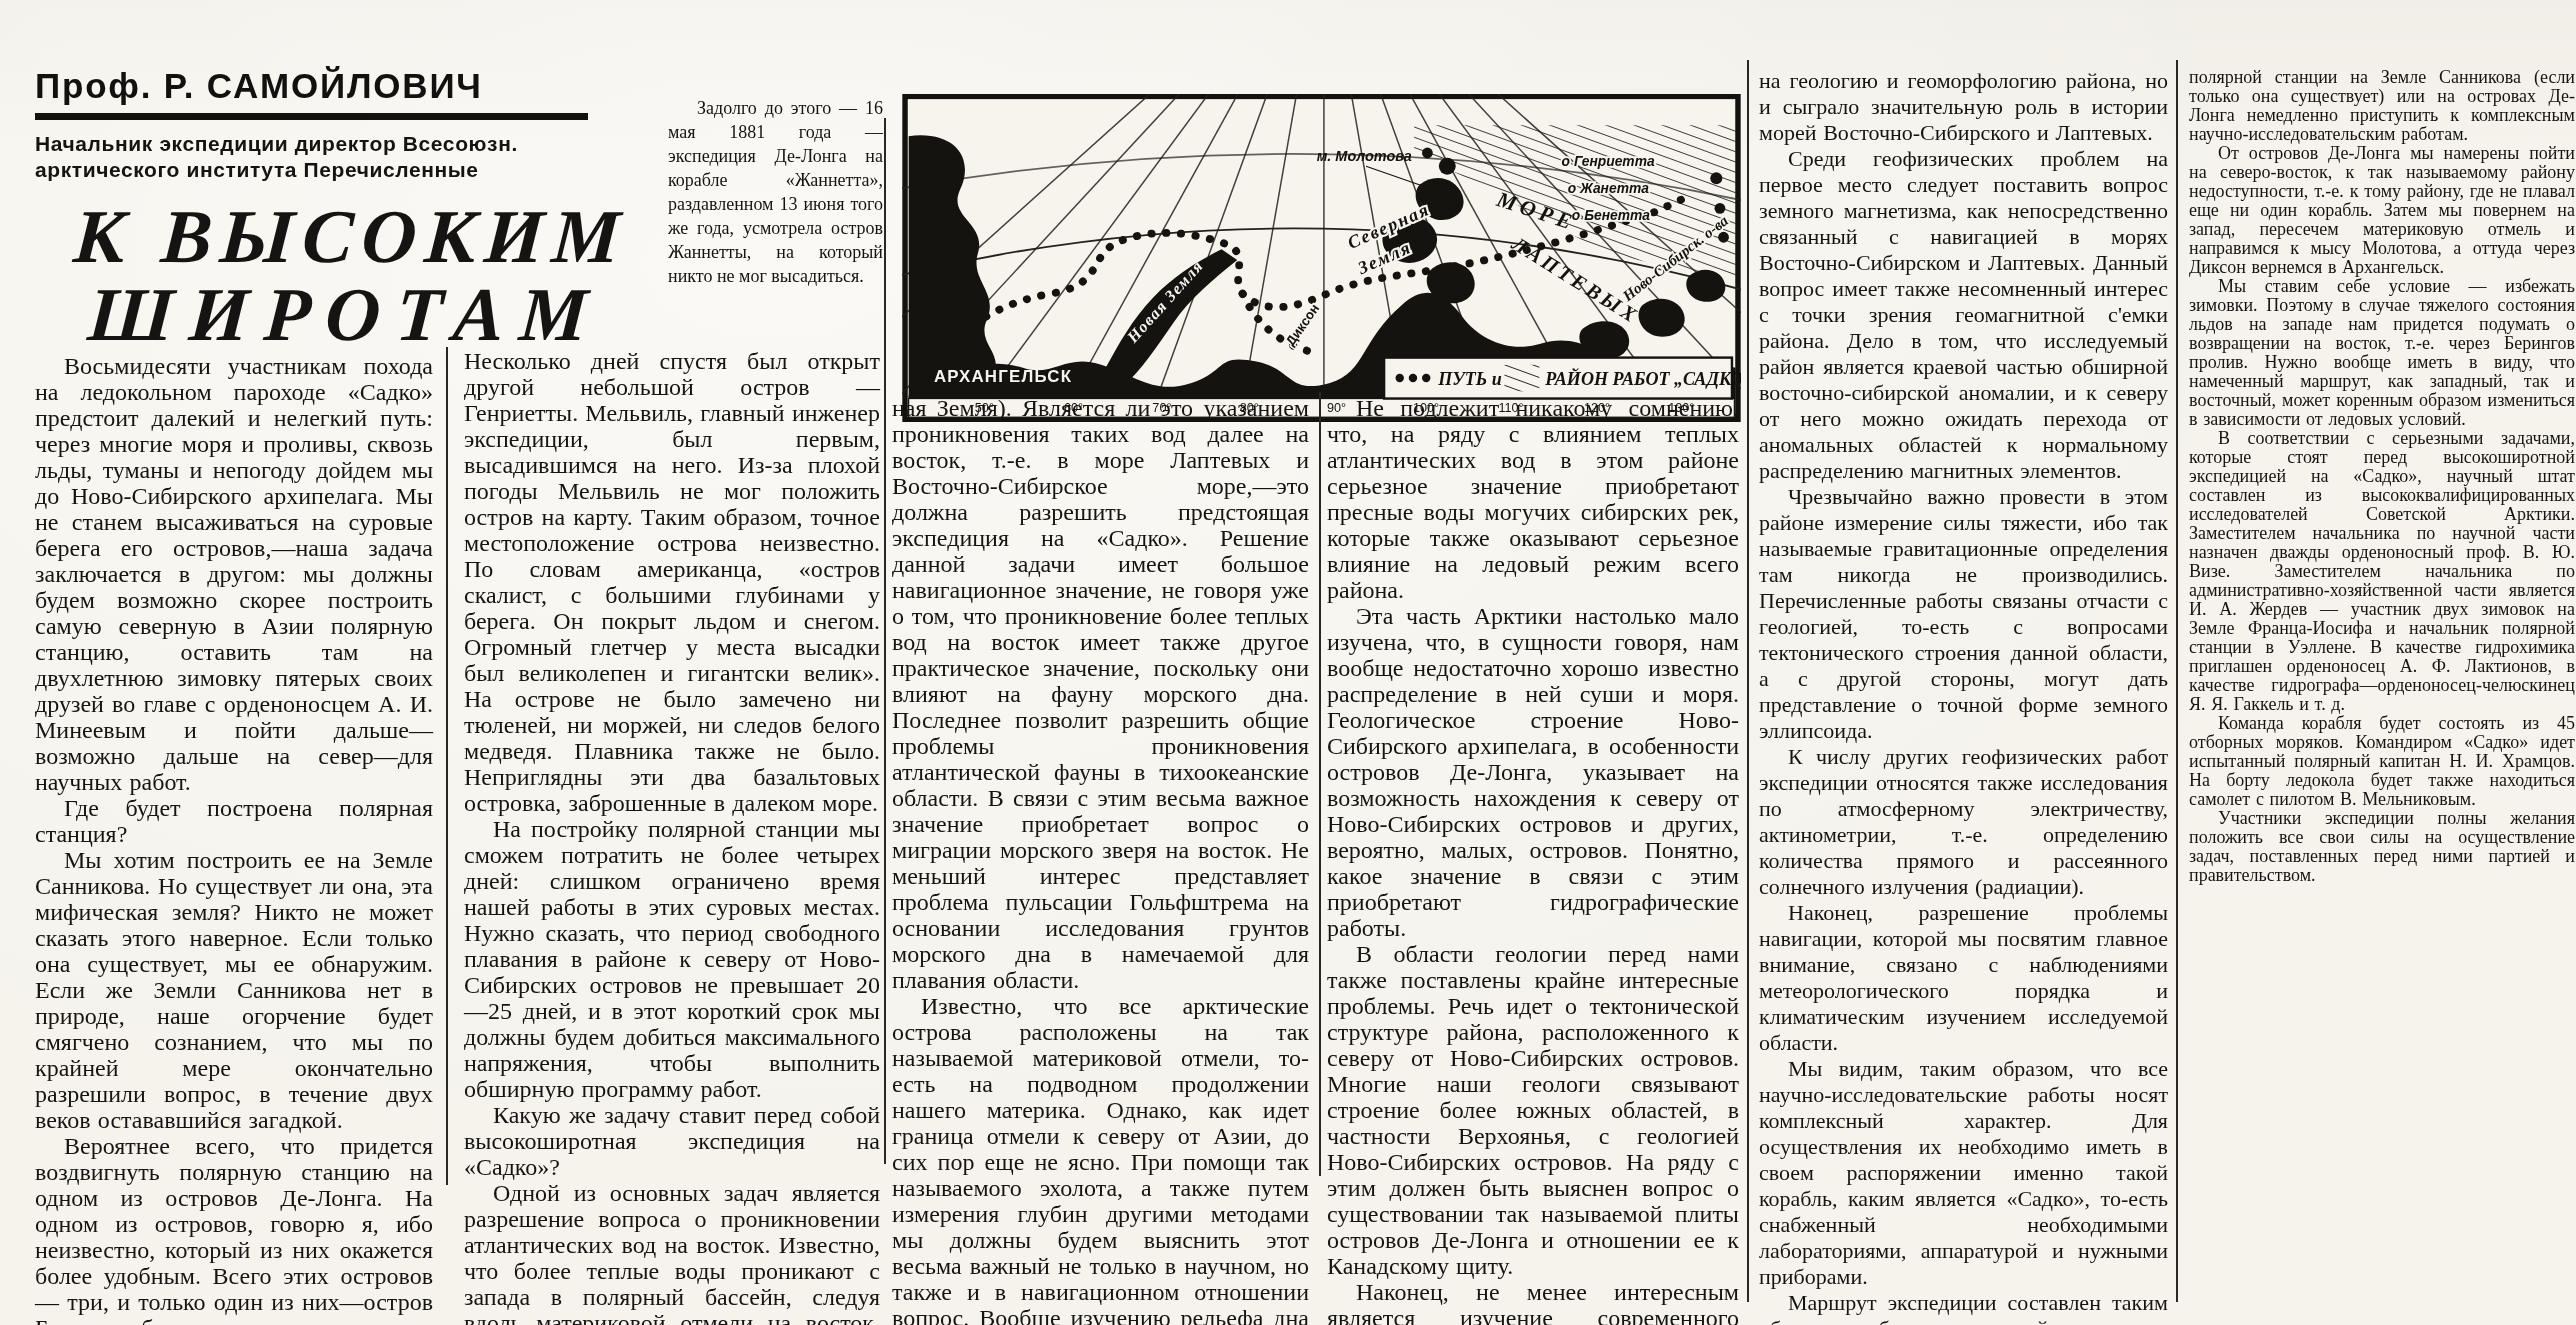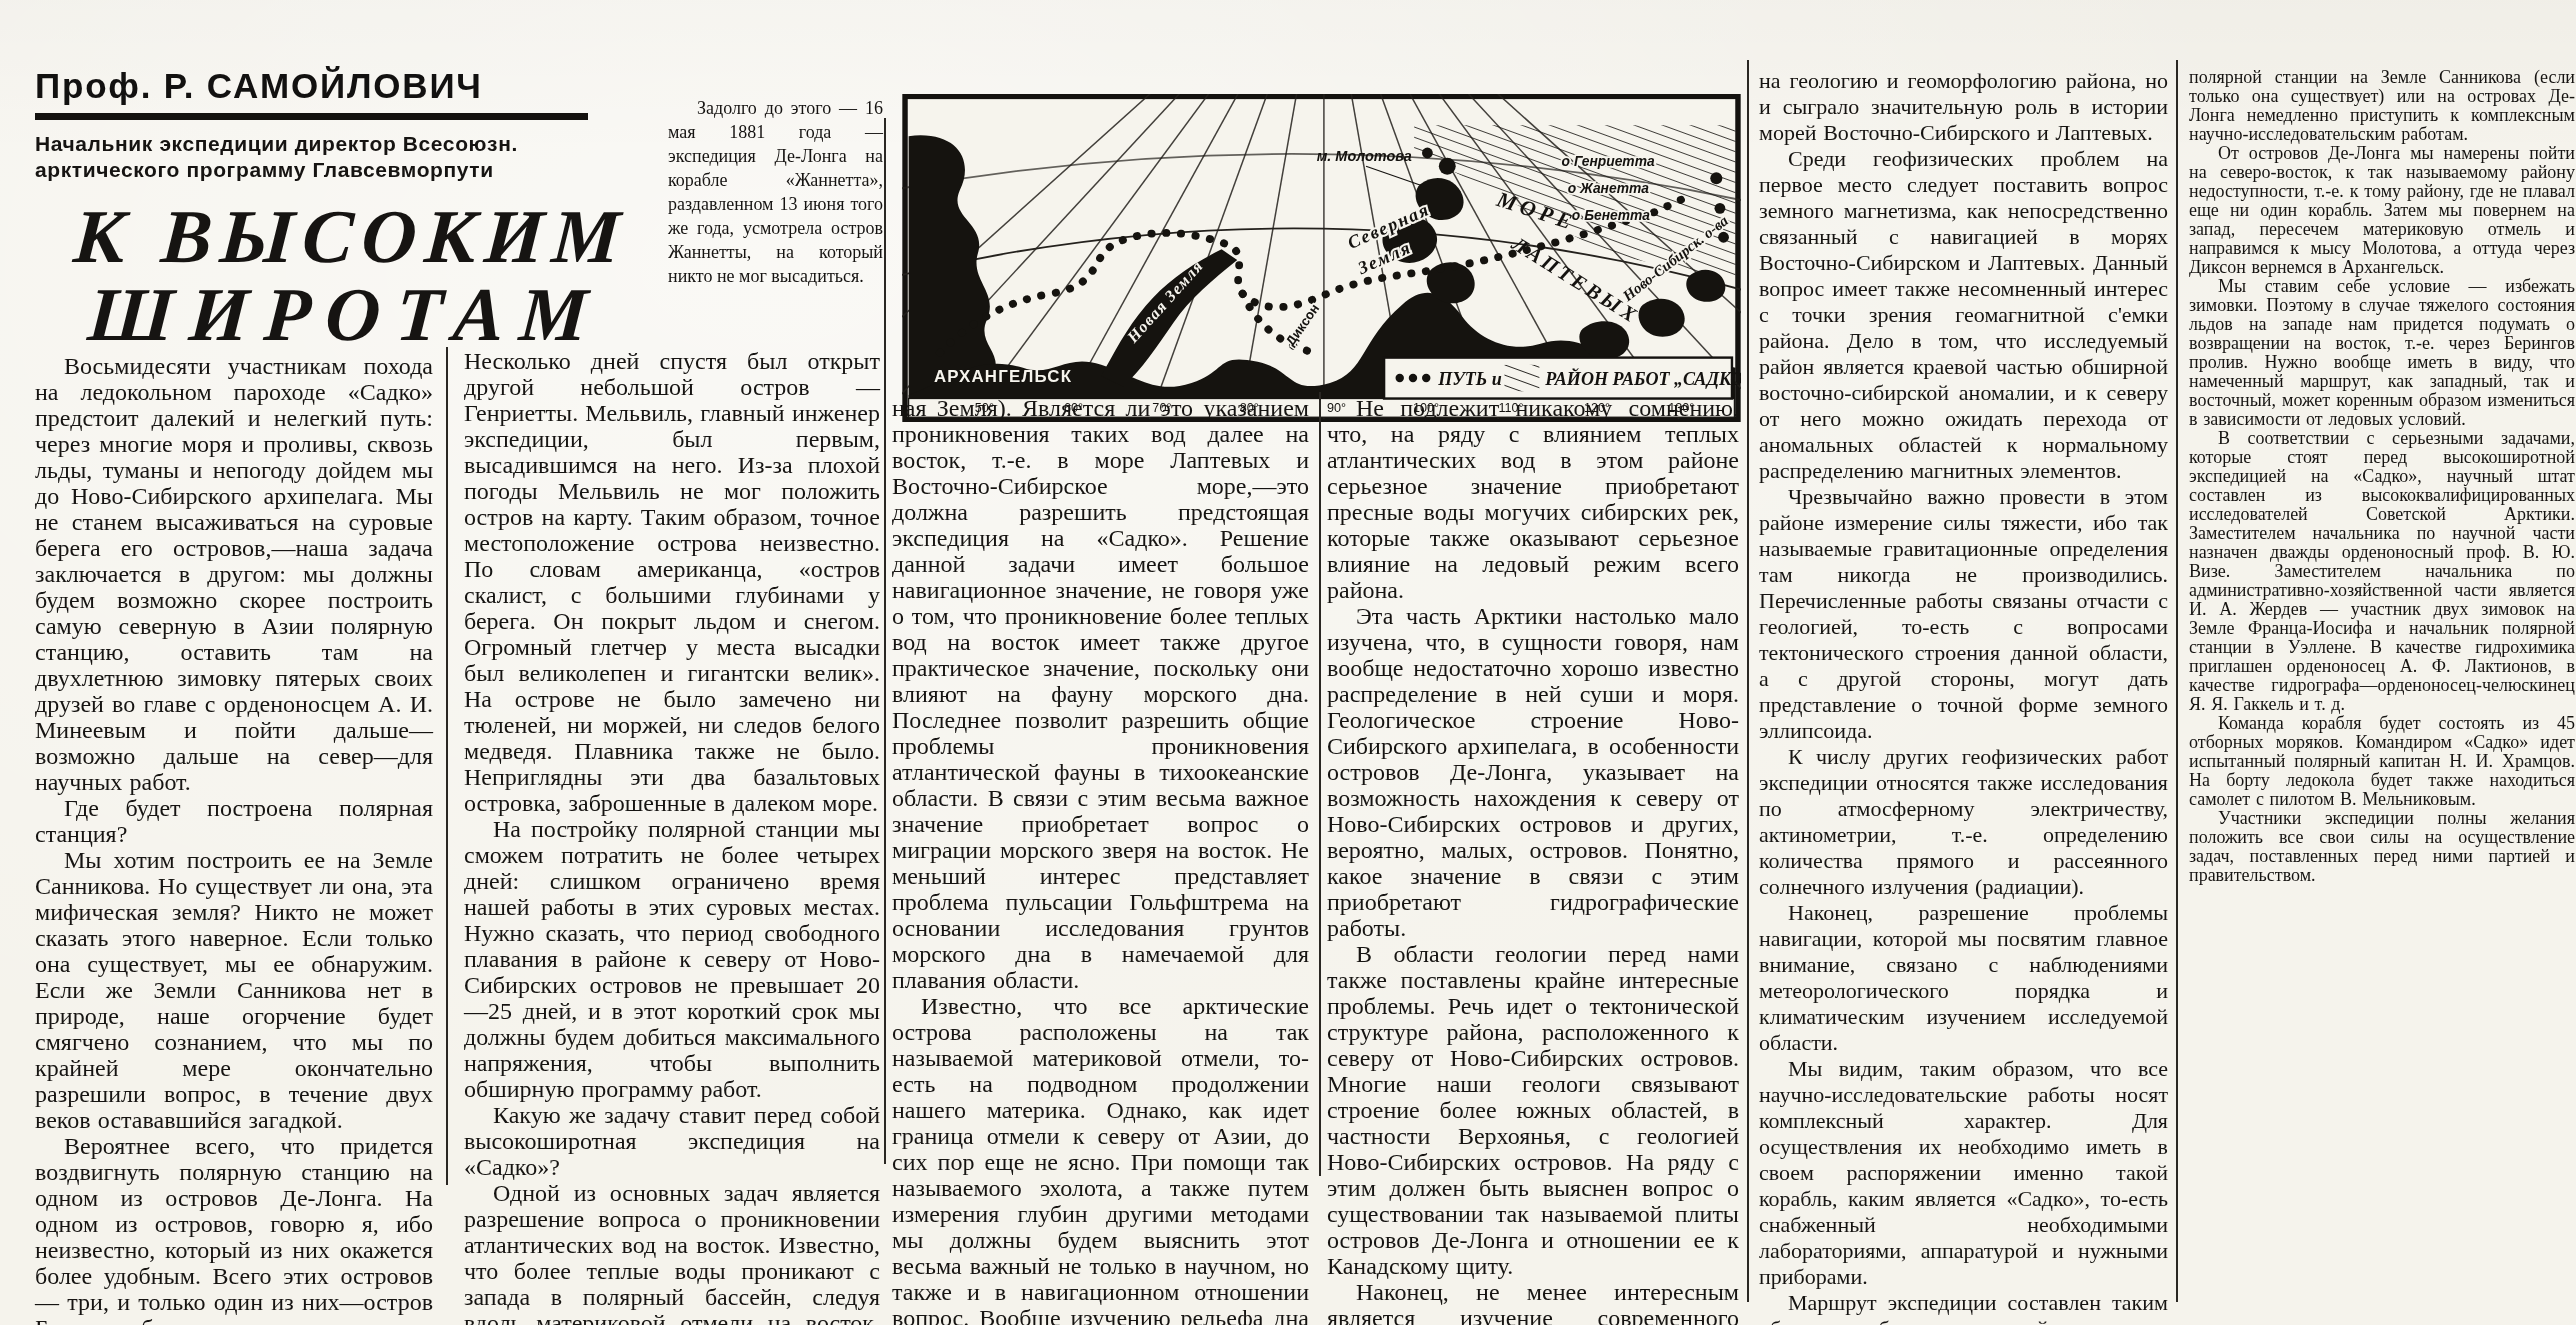--- a/index.html
+++ b/index.html
@@ -52,21 +52,21 @@
 </head>
 <body>
 
 <div id="page">
 
   <div id="masthead">
     <div class="author">Проф. Р. САМОЙЛОВИЧ</div>
     <div class="author-rule"></div>
     <div class="affiliation">
       <span>Начальник экспедиции директор Всесоюзн.</span><br>
-      <span>арктического программу Главсевморпути</span>
+      <span>арктического института Перечисленные</span>
     </div>
     <div class="big-title">
       <span class="t1">К ВЫСОКИМ</span>
       <span class="t2">ШИРОТАМ</span>
     </div>
   </div>
 
   <div id="intro">
     <p>Задолго до этого — 16 мая 1881 года — экспедиция Де-Лонга на корабле «Жаннетта», раздавленном 13 июня того же года, усмотрела остров Жаннетты, на который никто не мог высадиться.</p>
   </div>

